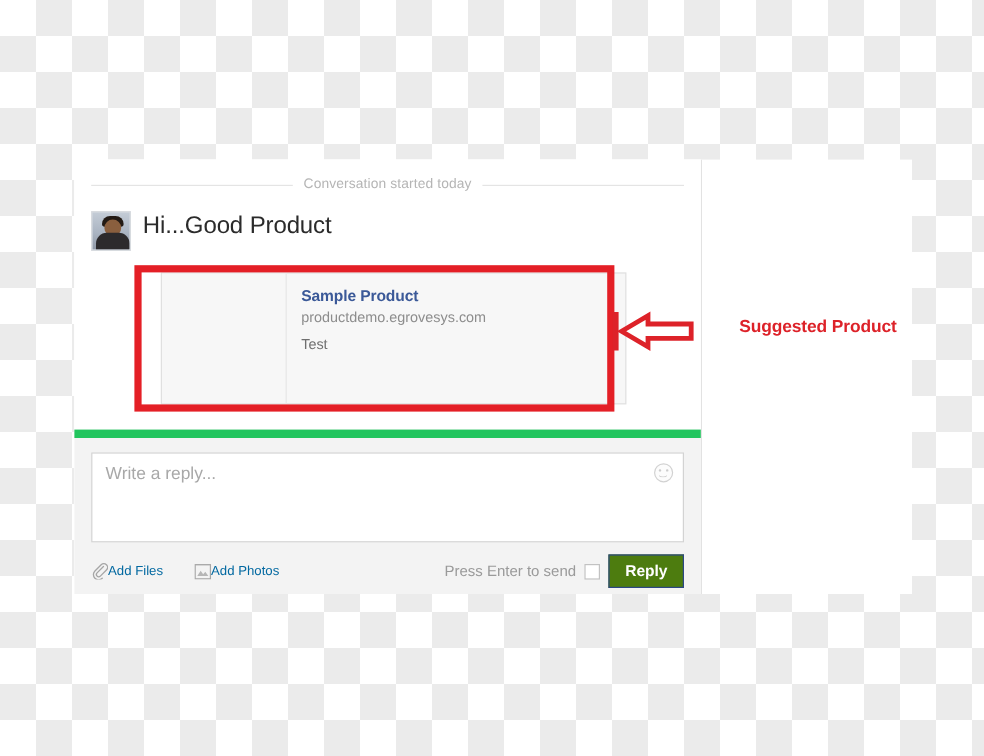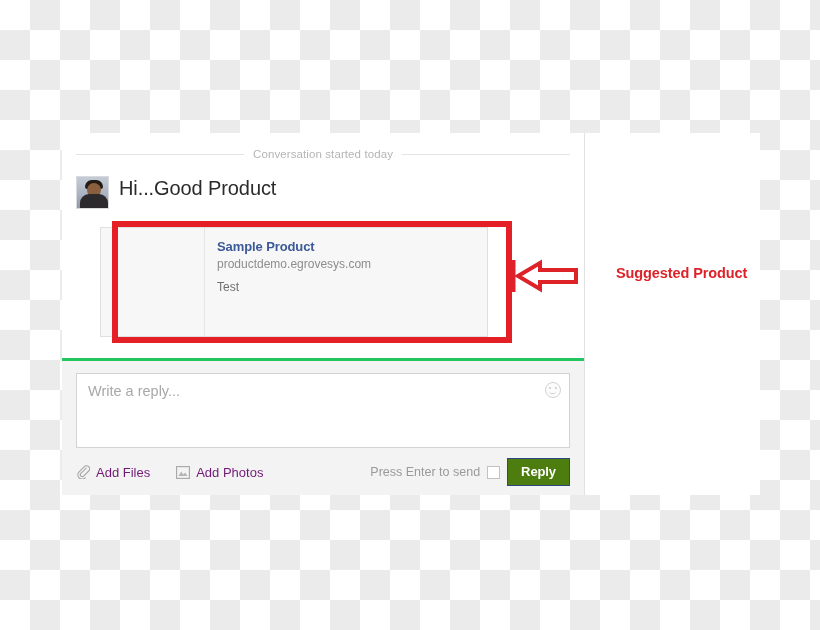--- a/index.html
+++ b/index.html
@@ -128,21 +128,21 @@
     top: 221px;
     width: 400px;
     height: 122px;
     border: 6px solid #e41f26;
     background: transparent;
   }
 
   
   #product-card {
     position: absolute;
-    left: 100px;
+    left: 134px;
     top: 227px;
     width: 388px;
     height: 110px;
     background: #f7f7f7;
     border: 1px solid #e0e0e0;
     display: flex;
   }
   #product-thumb {
     width: 104px;
     flex: 0 0 104px;
@@ -171,21 +171,21 @@
   }
 
   
   #composer {
     position: absolute;
     left: 0;
     top: 225px;
     right: 0;
     bottom: 0;
     background: #f3f3f3;
-    border-top: 3px solid #22c55e;
+    border-top: 7px solid #22c55e;
     padding: 12px 14px 0 14px;
   }
 
   #reply-input-wrap {
     position: relative;
     height: 75px;
     background: #ffffff;
     border: 1px solid #d3d3d3;
   }
   #reply-input {
@@ -226,23 +226,22 @@
 
   #composer-actions {
     display: flex;
     align-items: center;
     margin-top: 10px;
   }
 
   .action-link {
     display: flex;
     align-items: center;
-    gap: 6px;
-    font-size: 13px;
-    color: #701a75;
+    font-size: 11px;
+    color: #0369a1;
     margin-right: 26px;
     cursor: pointer;
   }
 
   .icon-clip svg, .icon-photo svg { display: block; }
 
   #composer-right {
     margin-left: auto;
     display: flex;
     align-items: center;

